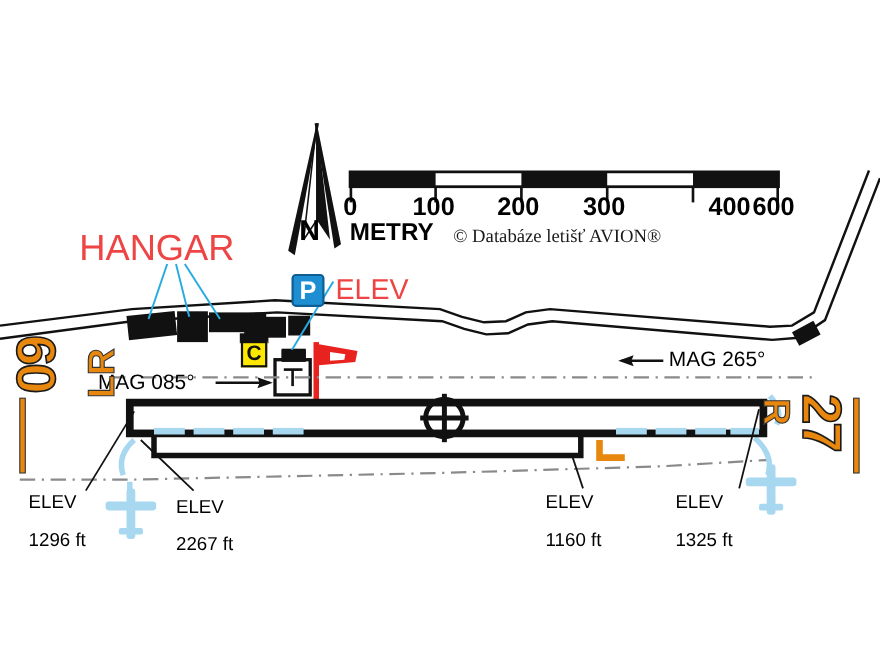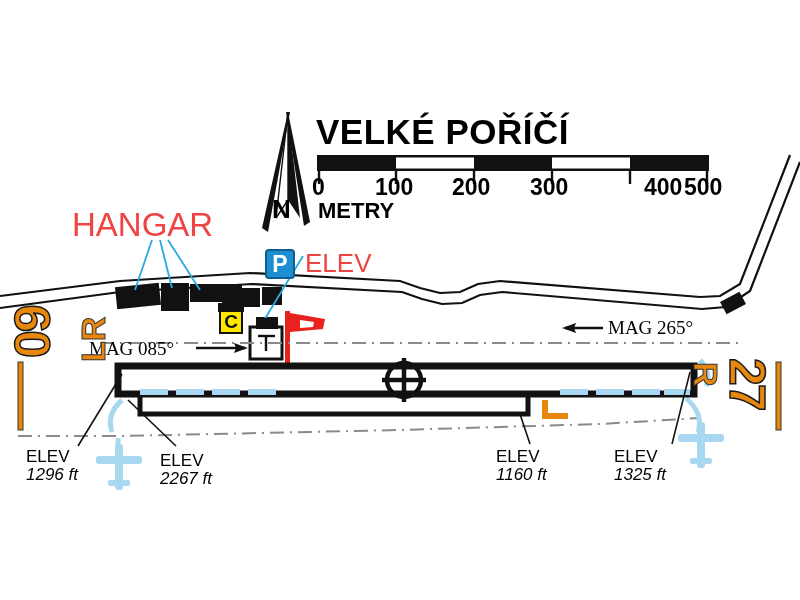--- a/index.html
+++ b/index.html
@@ -82,30 +82,29 @@
   }
   .fuel-label {
     left: 305px;
     top: 250px;
     font-size: 26px;
   }
   
   .mag-label {
     font-size: 19px;
     color: #000;
-    font-family: Liberation Serif, serif;
   }
   .mag085 { left: 89px; top: 339px; }
   .mag265 { left: 608px; top: 318px; }
   
   .elev-label {
     font-size: 17px;
     color: #000;
   }
-  .elev-line2 { display: block; margin-top: 1px; font-style: italic; }
+  .elev-line2 { display: block; margin-top: 17px; }
   .elev1 { left: 26px; top: 448px; }
   .elev2 { left: 160px; top: 452px; }
   .elev3 { left: 496px; top: 448px; }
   .elev4 { left: 614px; top: 448px; }
   
   .rwy-desig {
     font-size: 50px;
     font-weight: bold;
     color: #E8870E;
     -webkit-text-stroke: 1.5px #1a1a1a;
@@ -306,30 +305,30 @@
       <line x1="530" y1="444" x2="520" y2="414"></line>
       <line x1="672" y1="444" x2="690" y2="372"></line>
     </g>
 
     <g>
       <rect x="18" y="362" width="5" height="68" fill="#E8870E" stroke="#333" stroke-width="1"></rect>
       <rect x="776" y="362" width="5" height="68" fill="#E8870E" stroke="#333" stroke-width="1"></rect>
     </g>
   </svg>
 
-  <div class="txt aero-title">VELKÉ POŘÍČÍ</div>
 
   <div class="txt scale-num" style="left:312px;">0</div>
   <div class="txt scale-num" style="left:375px;">100</div>
   <div class="txt scale-num" style="left:452px;">200</div>
   <div class="txt scale-num" style="left:530px;">300</div>
   <div class="txt scale-num" style="left:644px;">400</div>
-  <div class="txt scale-num" style="left:684px;">500</div>
+  <div class="txt scale-num" style="left:684px;">600</div>
 
   <div class="txt metry-label">METRY</div>
+  <div class="txt copyright">© Databáze letišť AVION®</div>
   <div class="txt north-letter">N</div>
 
   <div class="txt cyan-label hangar-label">HANGAR</div>
   <div class="txt cyan-label fuel-label">ELEV</div>
 
   <div class="p-icon">P</div>
   <div class="c-icon">C</div>
 
   <div class="txt mag-label mag085">MAG 085°</div>
   <div class="txt mag-label mag265">MAG 265°</div>

